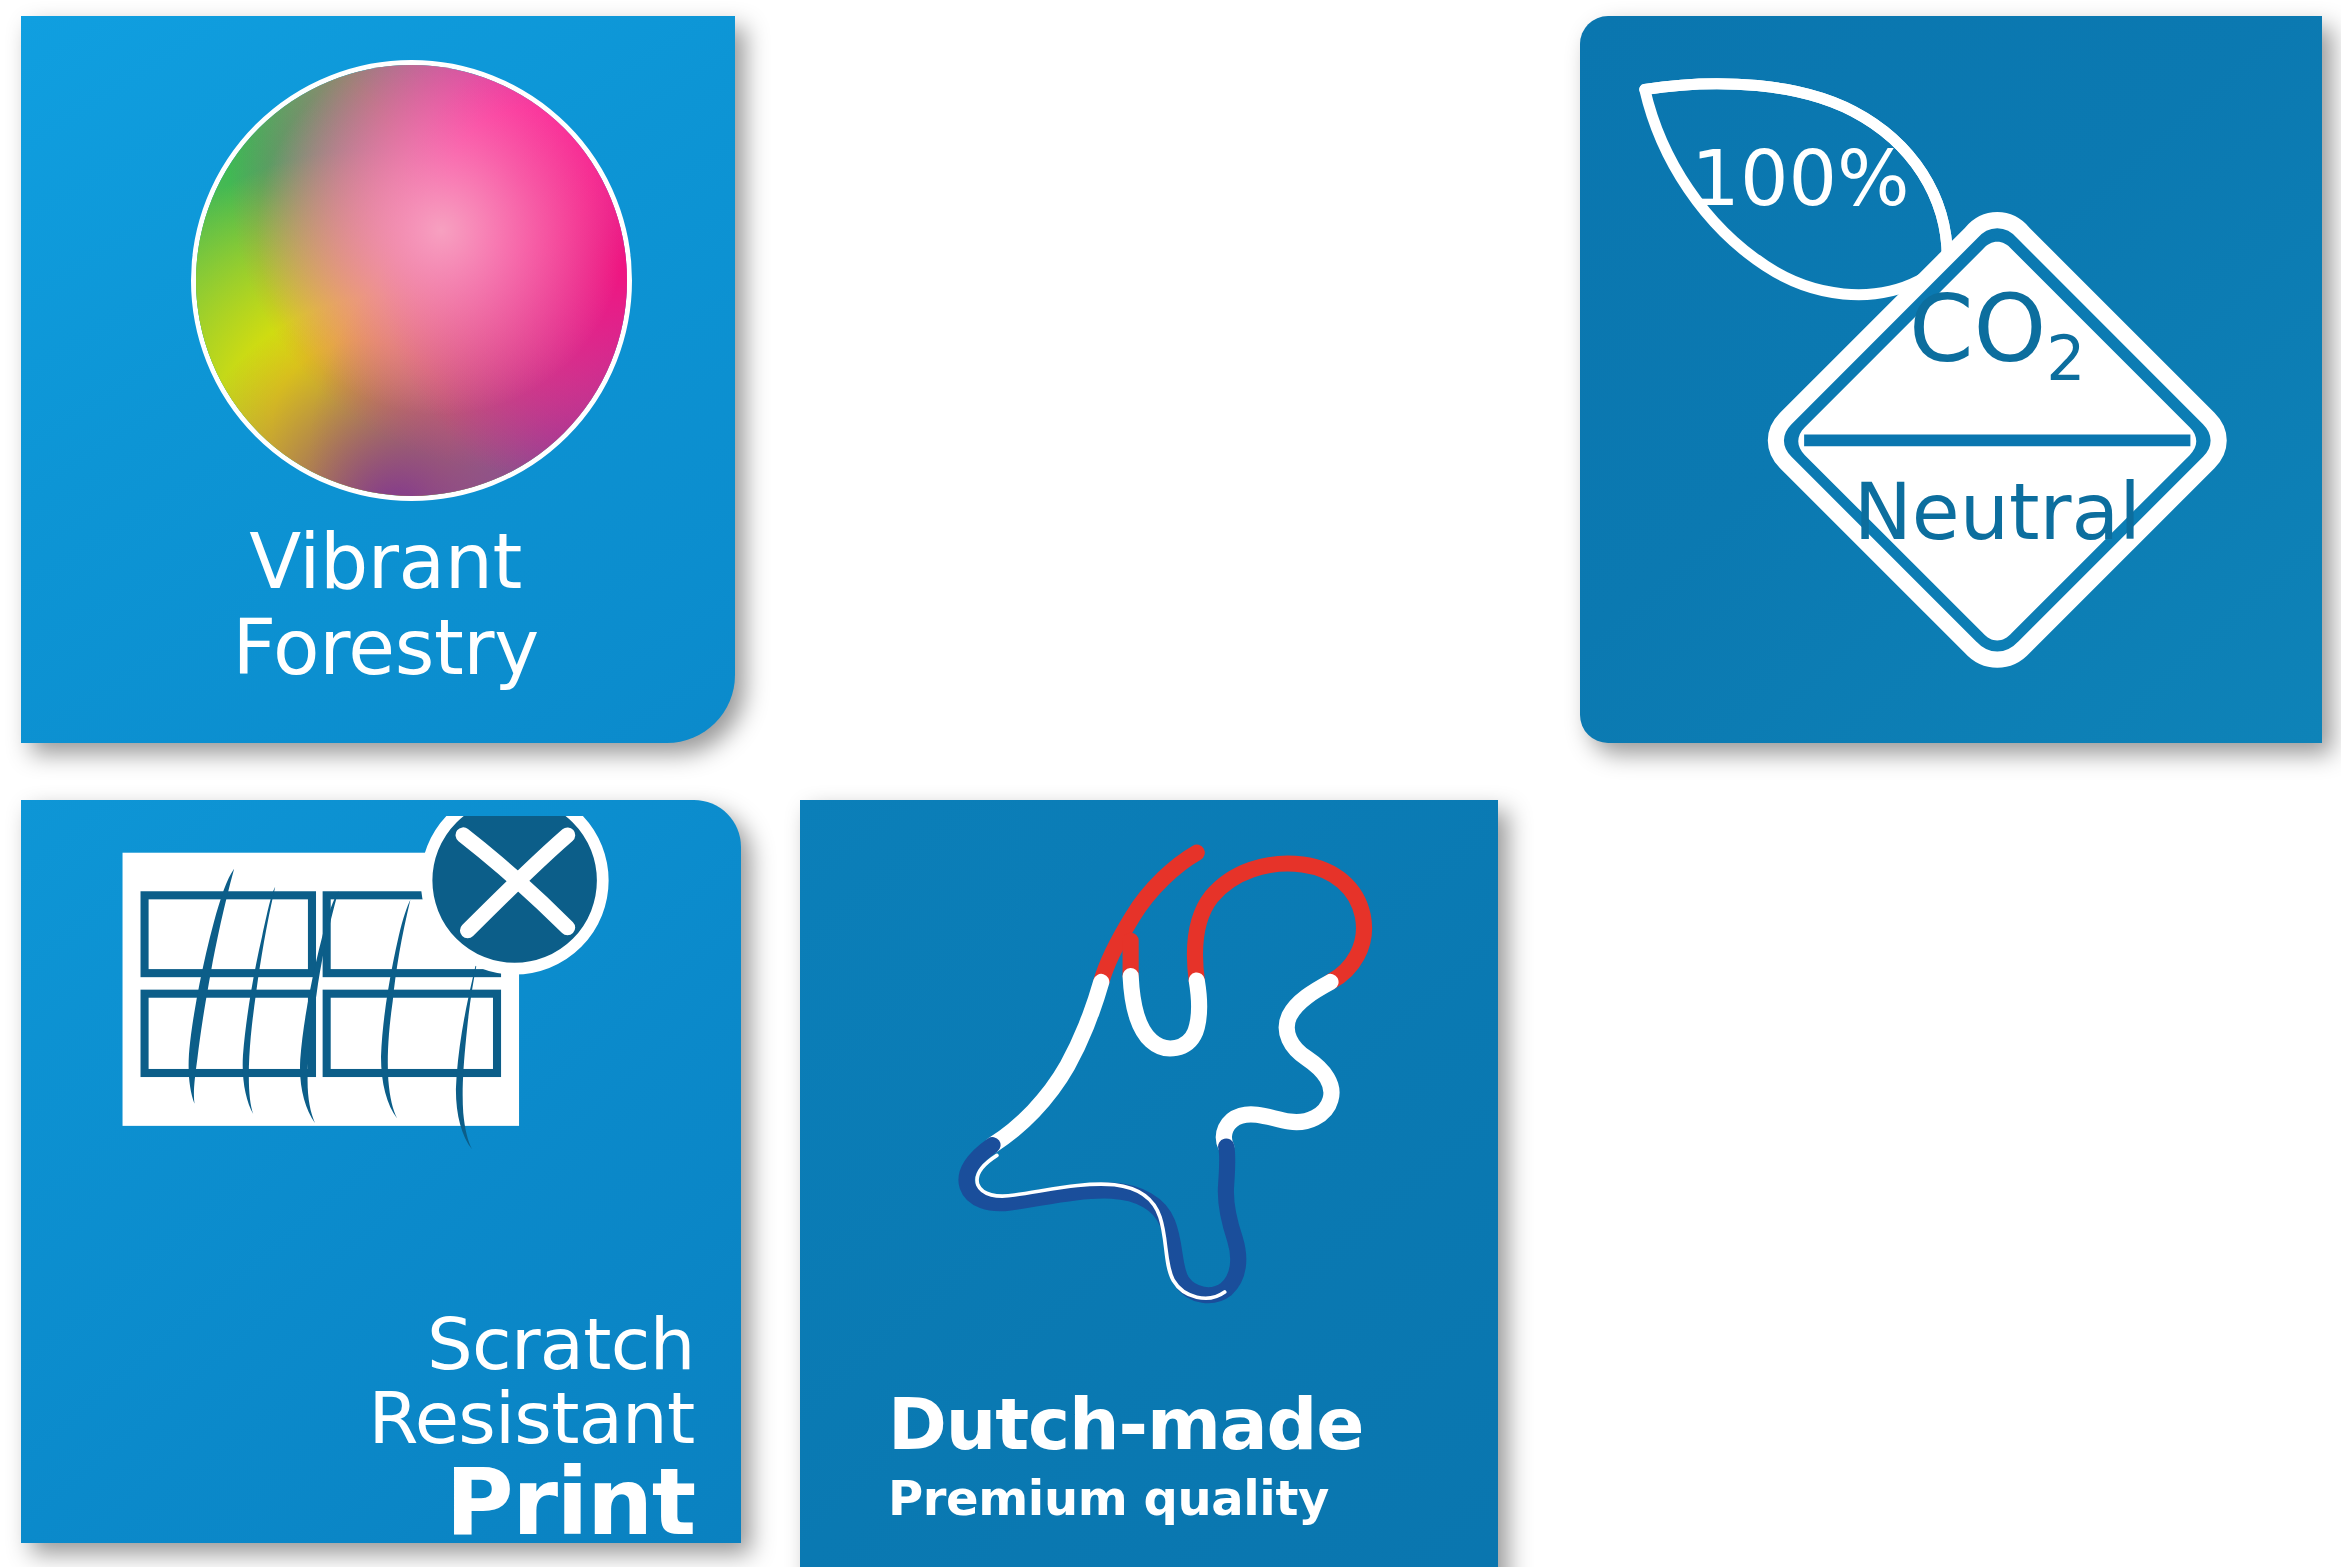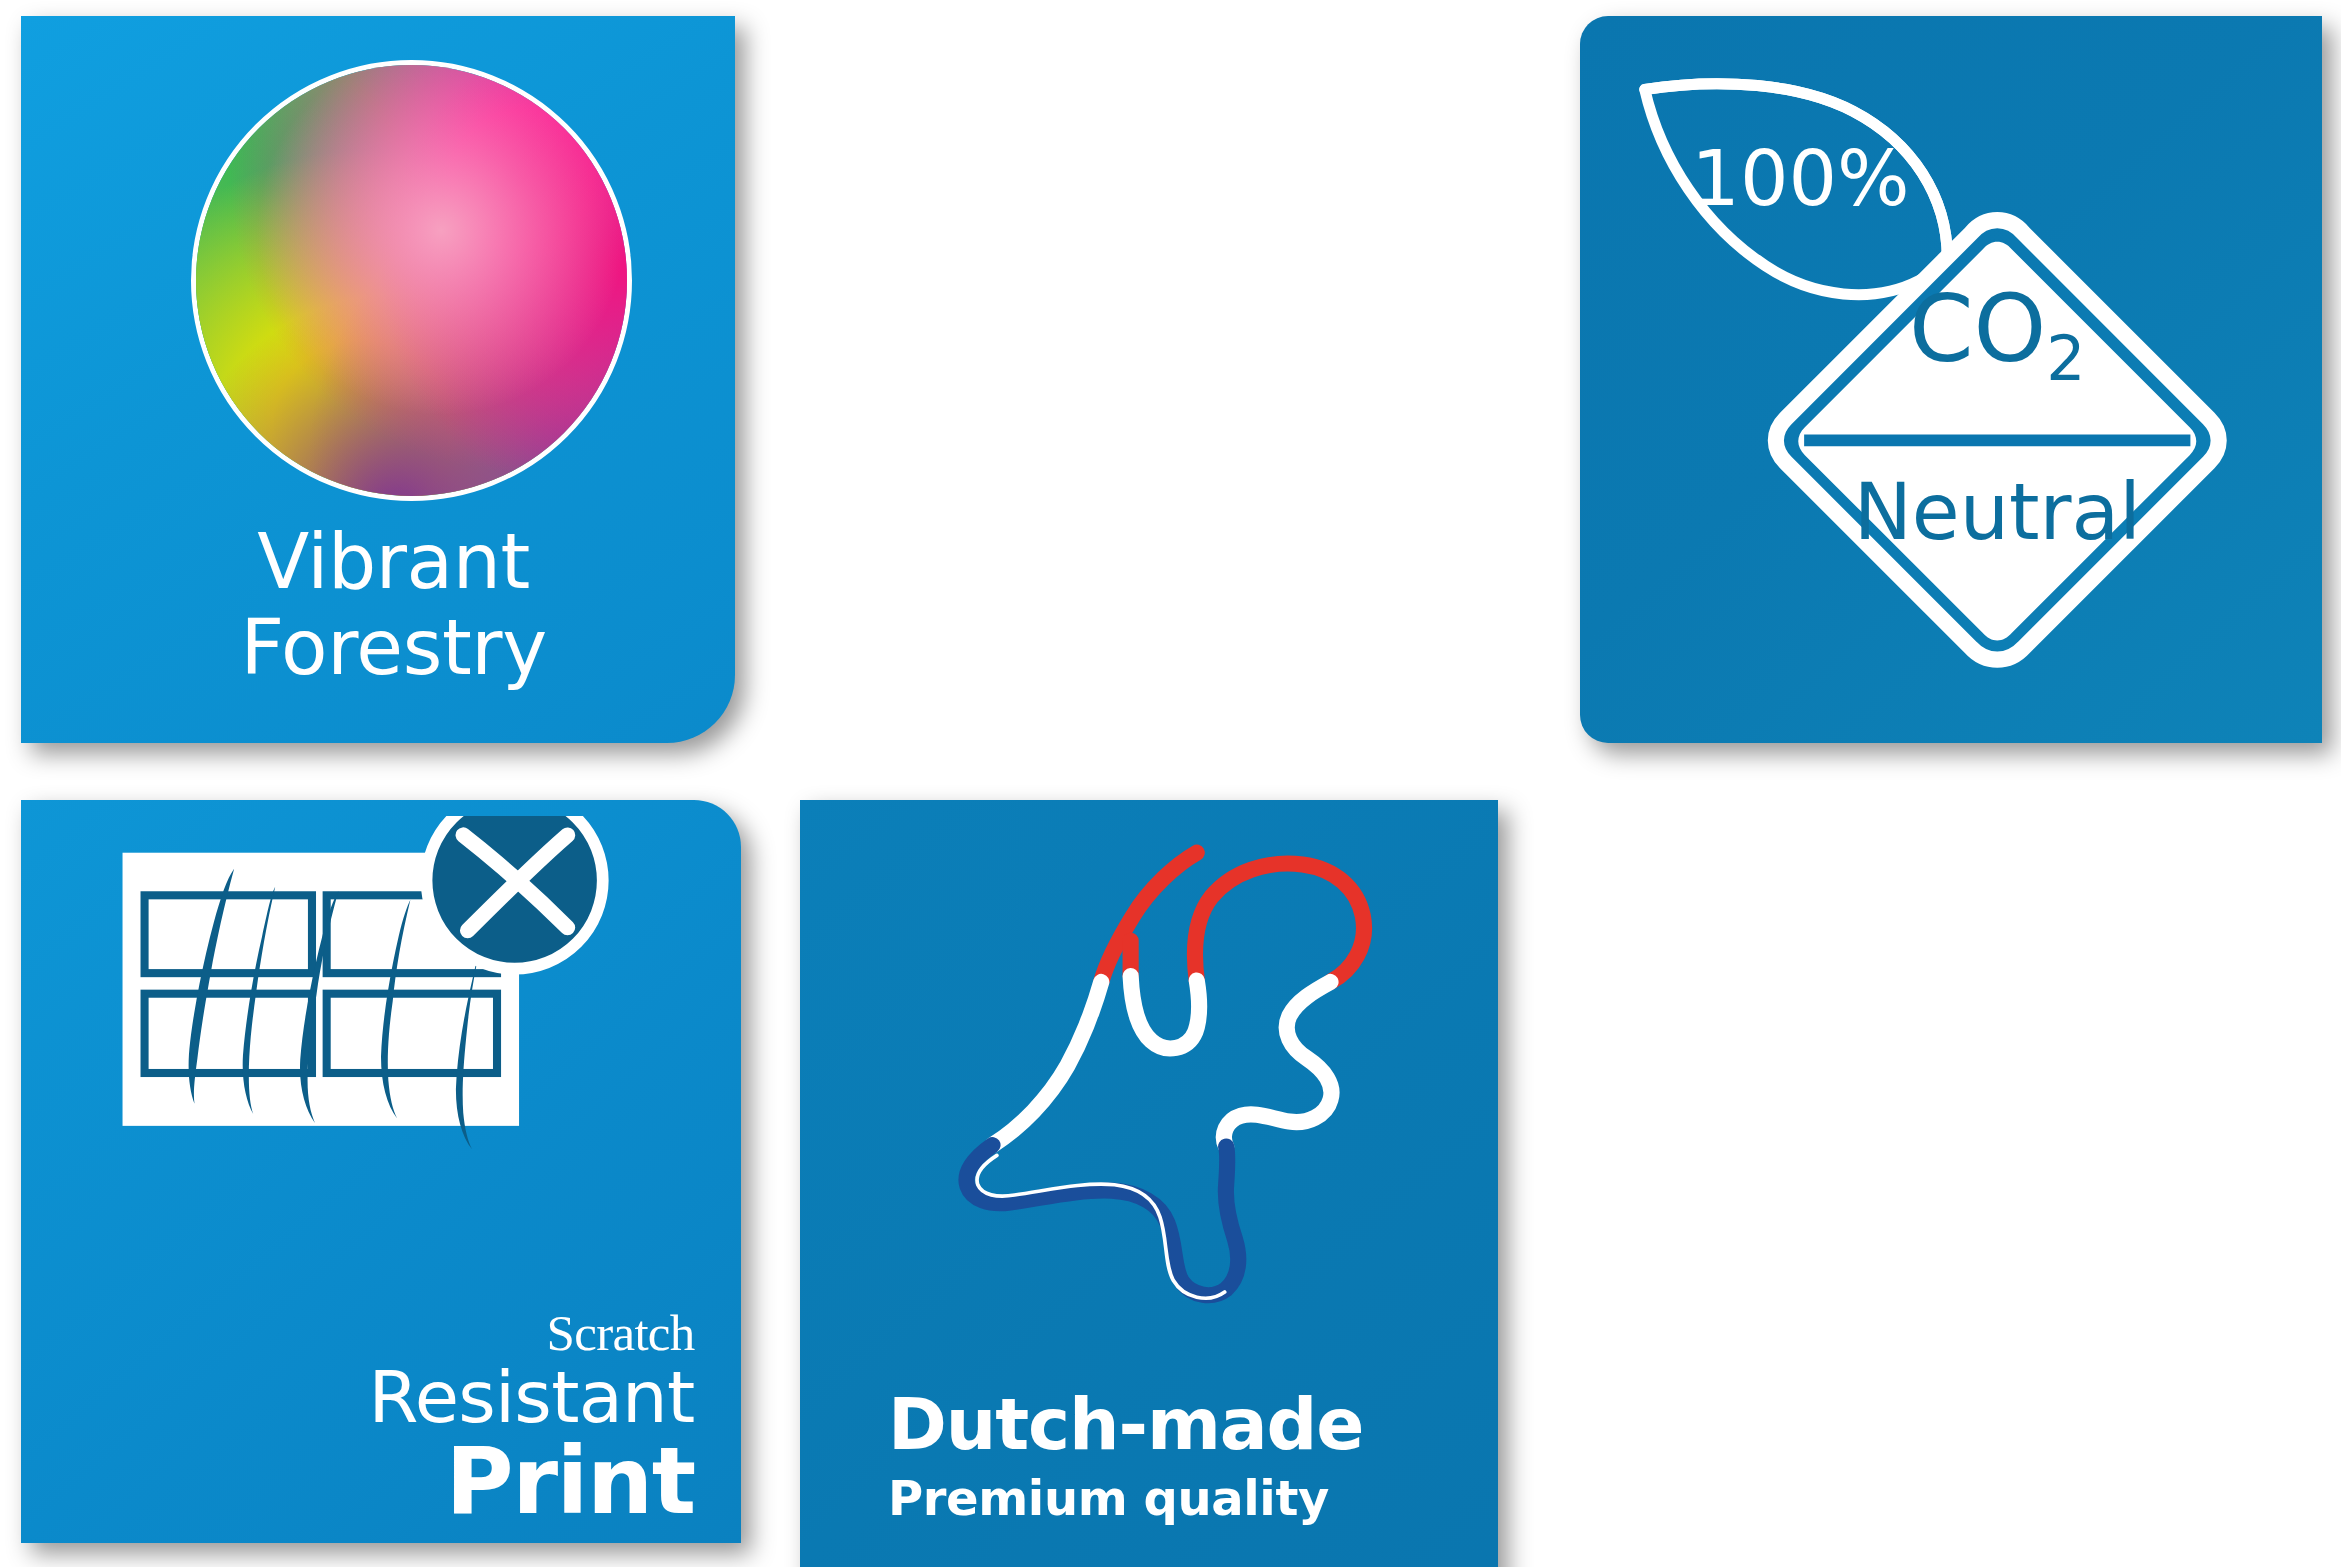--- a/index.html
+++ b/index.html
@@ -73,29 +73,29 @@
     background: linear-gradient(140deg, #0B7FB9 0%, #0A79B2 50%, #0A75AE 100%);
     border-radius: 0;
   }
 
   
   .caption { position: absolute; color: #ffffff; line-height: 1.03; }
   .cap-line { display: block; white-space: nowrap; }
   .thin { font-weight: 400; }
   .bold { font-weight: 700; }
 
-  #cap-vibrant { left: 16px; top: 507px; width: 100%; text-align: center; font-size: 76px; letter-spacing: -0.4px; }
+  #cap-vibrant { left: 8px; top: 507px; width: 100%; text-align: center; font-size: 76px; letter-spacing: -0.4px; }
   #cap-vibrant .cap-line { margin-bottom: 7.3px; }
 
   #cap-forestry { left: 0; top: 507px; width: 100%; text-align: center; }
   #cap-forestry .l1 { font-size: 76px; letter-spacing: -0.7px; }
   #cap-forestry .l2 { font-size: 91px; letter-spacing: -1.5px; margin-top: 1.5px; }
 
   #cap-scratch { left: 0; top: 507px; width: 100%; padding-right: 46px; text-align: right; }
-  #cap-scratch .l1 { font-size: 51px; letter-spacing: -0.7px; font-family: Liberation Serif, serif; }
+  #cap-scratch .l1 { font-size: 72px; letter-spacing: -0.7px; }
   #cap-scratch .l2 { font-size: 72px; letter-spacing: -0.7px; }
   #cap-scratch .l3 { font-size: 93px; letter-spacing: -1.5px; }
 
   #cap-dutch { left: 88px; top: 588px; width: 100%; text-align: left; }
   #cap-dutch .l1 { font-size: 71px; letter-spacing: -1.1px; }
   #cap-dutch .l2 { font-size: 48px; letter-spacing: -0.4px; margin-top: 13.2px; }
 
   svg { display: block; }
 </style>
 </head>

